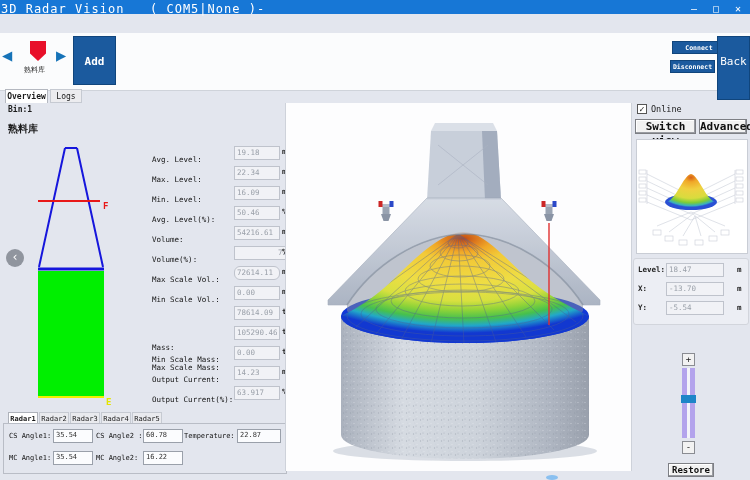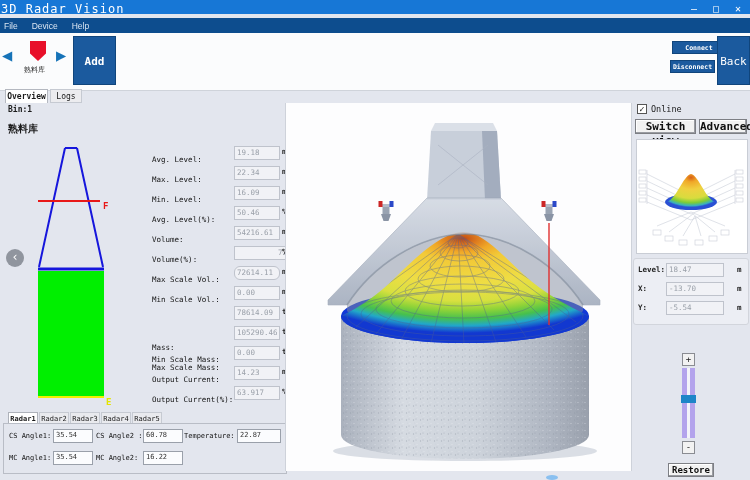--- a/index.html
+++ b/index.html
@@ -51,42 +51,38 @@
   .circlebtn{width:18px;height:18px;border-radius:50%;background:#90959e;color:#fff;font-size:12px;line-height:16px;text-align:center;}
   .dot{width:12px;height:5px;border-radius:50%;background:#8ac0f0;}
 </style>
 </head>
 <body>
 
 <div id="app">
 
   <div class="abs titlebar">
     <div class="abs titletext">3D Radar Vision</div>
+    <div class="abs conntext">( COM5|None )-</div>
     <div class="winbtns">
       <div class="winbtn">–</div>
       <div class="winbtn">□</div>
       <div class="winbtn">✕</div>
     </div>
   </div>
 
-  <div class="abs menubar">
-    <span class="menuitem">File</span>
-    <span class="menuitem">Device</span>
-    <span class="menuitem">Help</span>
-  </div>
 
   <div class="abs toolbar">
     <span class="abs arrowglyph" style="left:2px;top:12px;">◀</span>
     <div class="abs binicon" style="left:30px;top:8px;"></div>
     <div class="abs binlabel" style="left:24px;top:32px;">熟料库</div>
     <span class="abs arrowglyph" style="left:56px;top:12px;">▶</span>
     <div class="abs navy" style="left:73px;top:3px;width:43px;height:49px;font-size:11px;font-weight:bold;line-height:49px;">Add</div>
     <div class="abs navy" style="left:672px;top:8px;width:54px;height:13px;font-size:6.5px;font-weight:bold;line-height:12px;">Connect</div>
     <div class="abs navy" style="left:670px;top:27px;width:45px;height:13px;font-size:6.5px;font-weight:bold;line-height:12px;">Disconnect</div>
-    <div class="abs navy" style="left:717px;top:3px;width:33px;height:49px;font-size:11px;line-height:49px;">Back</div>
+    <div class="abs navy" style="left:717px;top:3px;width:33px;height:64px;font-size:11px;line-height:49px;">Back</div>
   </div>
 
   <div class="abs tab active" style="left:5px;top:89px;width:43px;">Overview</div>
   <div class="abs tab inactive" style="left:50px;top:89px;width:32px;">Logs</div>
 
   <div class="abs" style="left:8px;top:105px;font-size:8px;font-weight:bold;">Bin:1</div>
   <div class="abs" style="left:8px;top:122px;font-size:10px;font-weight:bold;font-family:'Liberation Sans',sans-serif;">熟料库</div>
 
   <svg class="abs" style="left:14px;top:142px;" width="110" height="264" viewBox="0 0 110 264">
     <rect x="24" y="129" width="66" height="125" fill="#00ef00"></rect>

